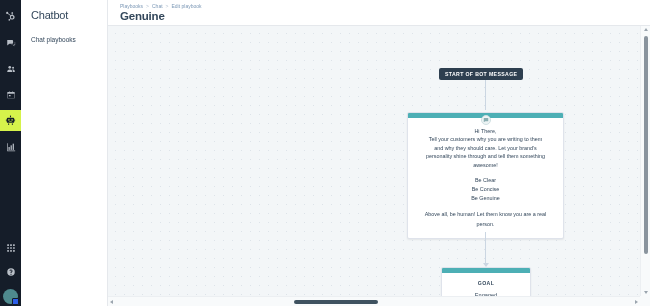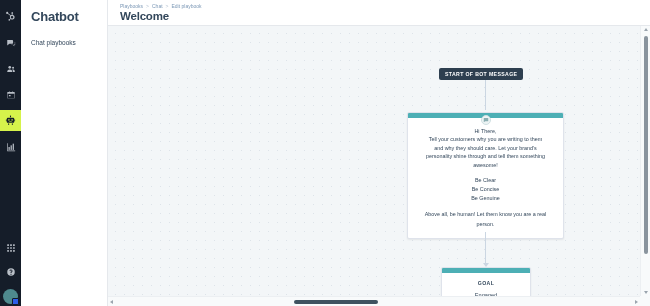--- a/index.html
+++ b/index.html
@@ -45,21 +45,21 @@
 
   
   .sidebar {
     width: 87px; height: 306px;
     background: #ffffff;
     border-right: 1px solid #e5e8ec;
     flex: 0 0 87px;
     padding: 9px 0 0 10px;
   }
   .sidebar-title {
-    font-size: 13px; font-weight: bold; color: #33475b;
+    font-size: 11px; font-weight: normal; color: #33475b;
     letter-spacing: -0.2px; margin-bottom: 15px;
   }
   .sidebar-link {
     font-size: 6.5px; color: #33475b; cursor: pointer; line-height: 1.3;
   }
 
   
   .main { flex: 1 1 auto; height: 306px; display: flex; flex-direction: column; position: relative; }
 
   .topbar {
@@ -263,21 +263,21 @@
   <section class="main">
 
     <header class="topbar">
       <div class="breadcrumb">
         <span class="crumb">Playbooks</span>
         <span class="crumb-sep">&gt;</span>
         <span class="crumb">Chat</span>
         <span class="crumb-sep">&gt;</span>
         <span class="crumb last">Edit playbook</span>
       </div>
-      <h1 class="page-title">Welcome</h1>
+      <h1 class="page-title">Genuine</h1>
     </header>
 
     <div class="canvas-wrap">
       <div class="canvas">
         <div class="flow">
 
           <div class="start-badge">START OF BOT MESSAGE</div>
 
           <div class="connector conn-1"></div>
 

